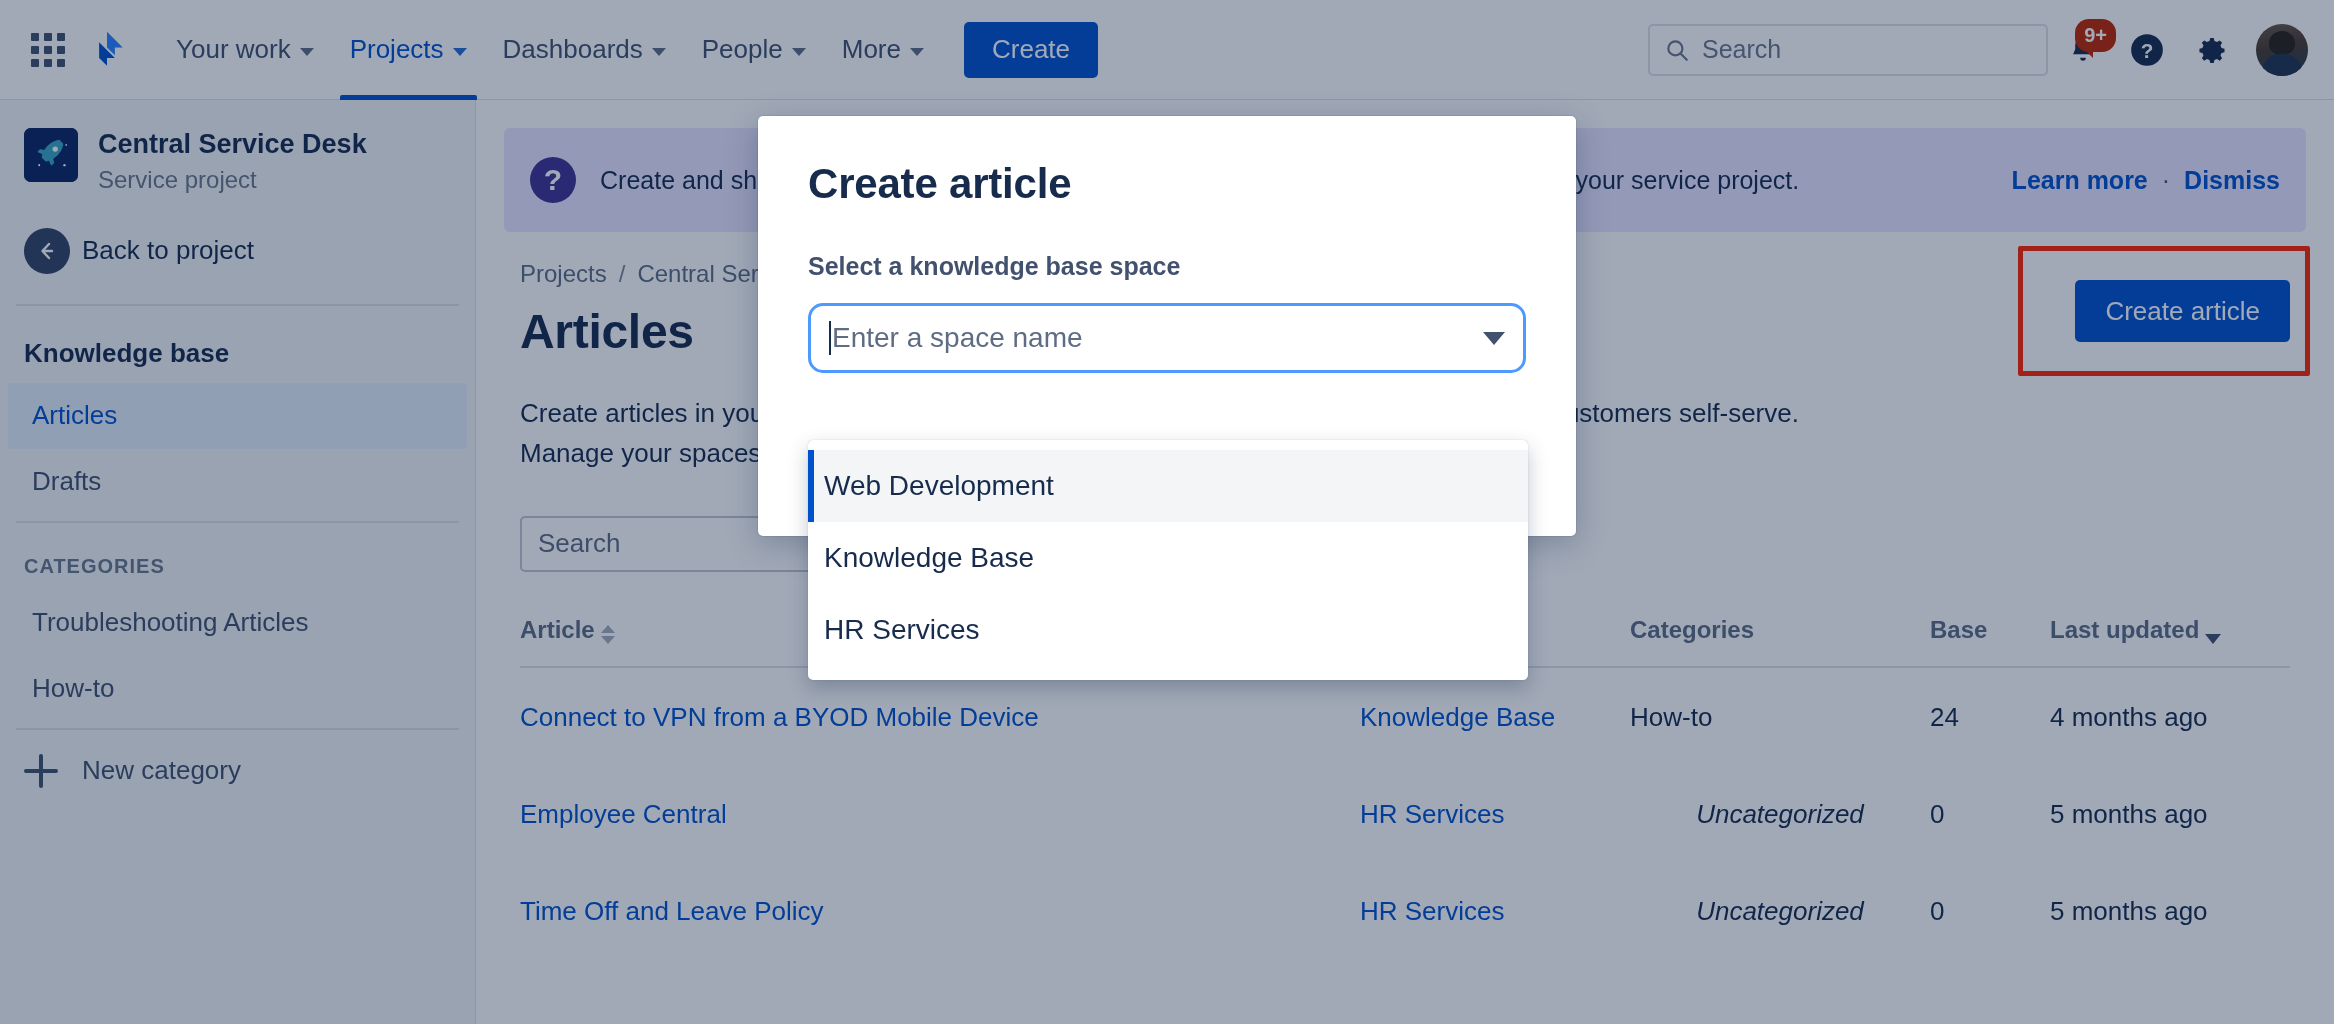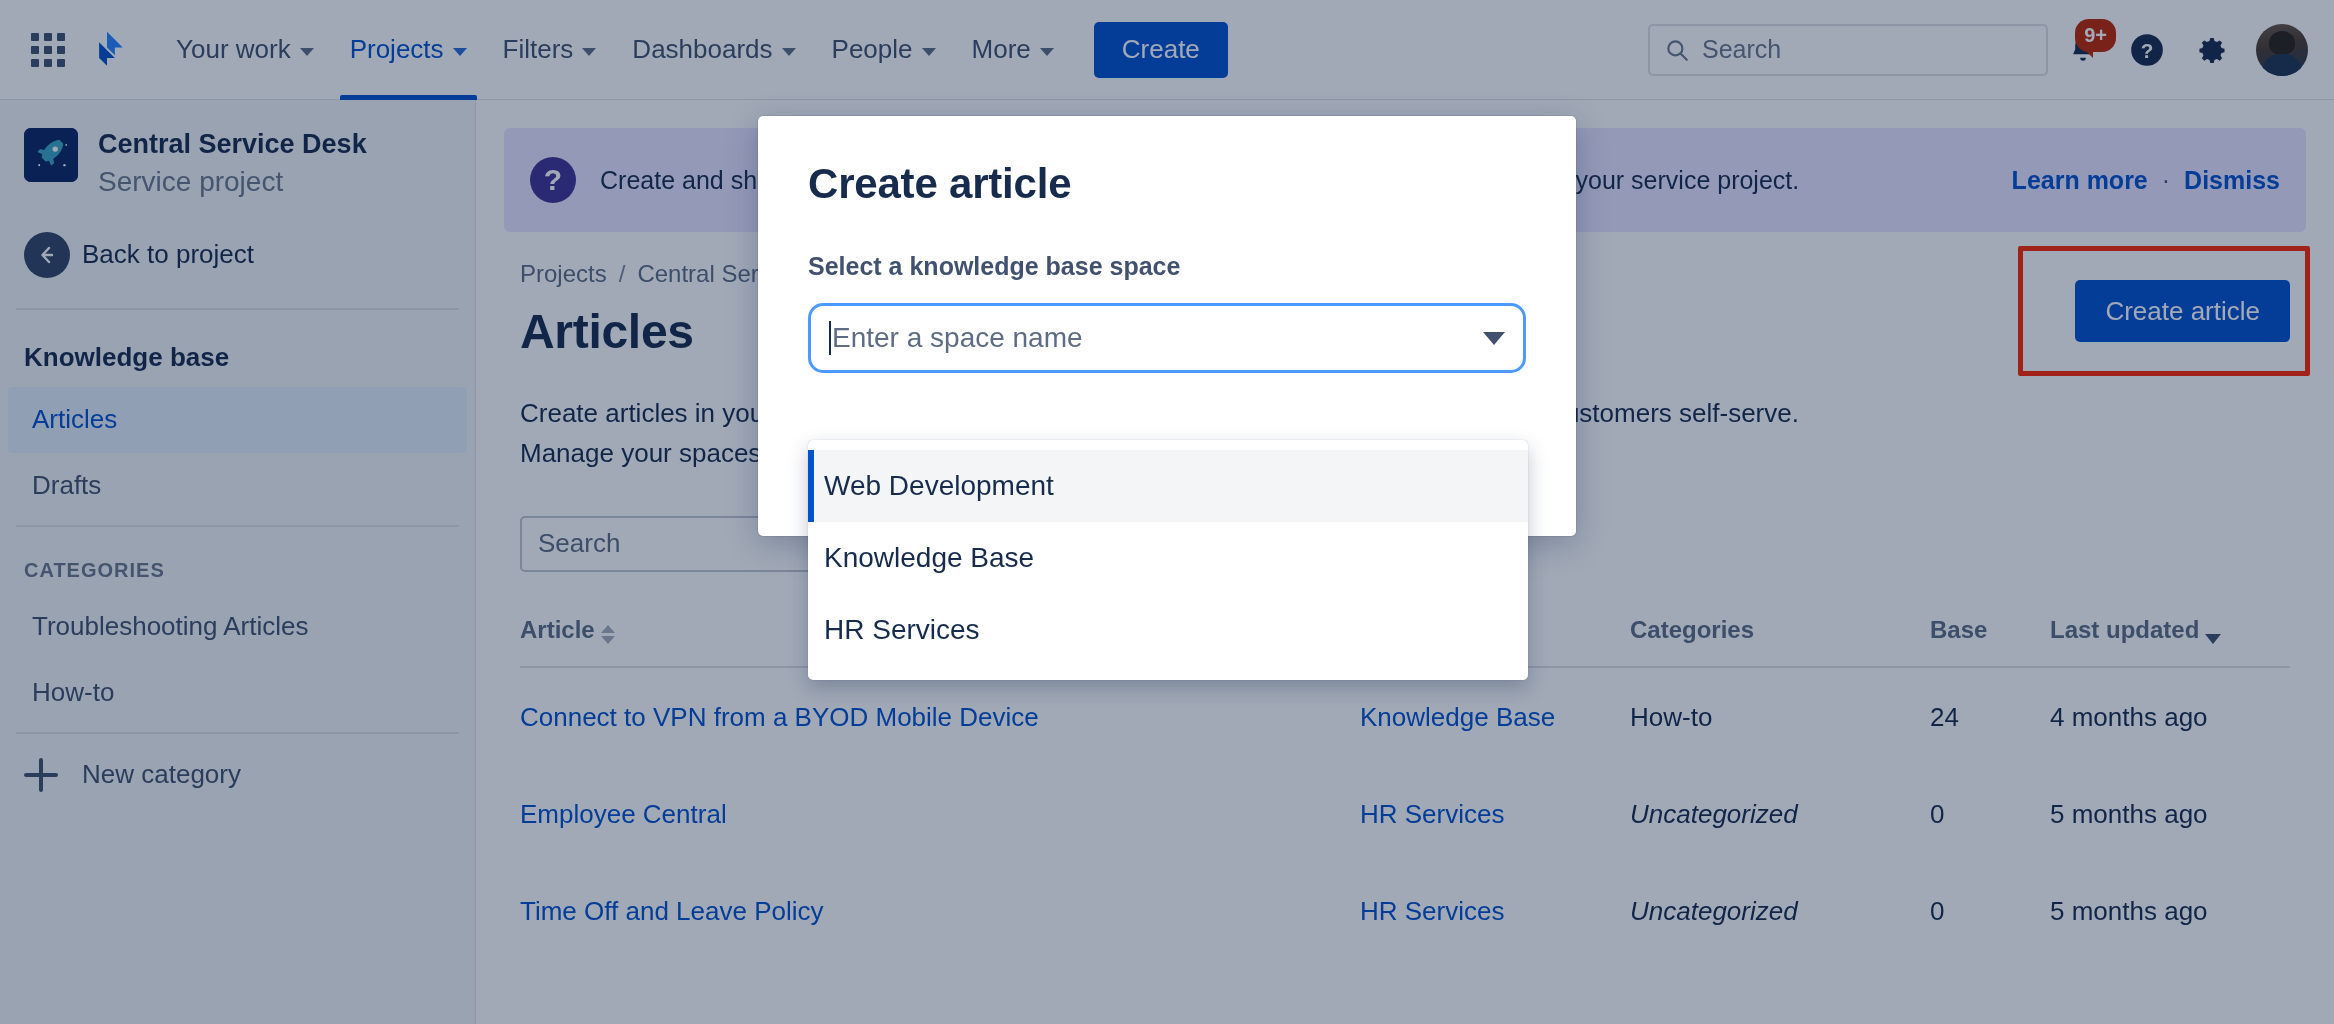--- a/index.html
+++ b/index.html
@@ -72,21 +72,21 @@
   .sidebar {
     position: absolute; top: 100px; left: 0; width: 476px; height: 924px;
     background: #f4f5f7; border-right: 1px solid #dfe1e6; z-index: 5; overflow: hidden;
   }
   .proj-head { display: flex; align-items: flex-start; gap: 20px; padding: 28px 24px 10px 24px; }
   .proj-icon {
     width: 54px; height: 54px; border-radius: 7px; flex: none;
     background: #0c2461; position: relative; overflow: hidden;
   }
   .proj-name { font-size: 27px; font-weight: 700; color: #172b4d; line-height: 1.25; }
-  .proj-type { font-size: 28px; color: #6b778c; margin-top: 4px; }
+  .proj-type { font-size: 24px; color: #6b778c; margin-top: 4px; }
 
   .back-row { display: flex; align-items: center; gap: 12px; padding: 24px 24px; cursor: pointer; }
   .back-circle { width: 46px; height: 46px; border-radius: 50%; background: #344563; display:flex; align-items:center; justify-content:center; flex:none; }
   .back-label { font-size: 26px; color: #172b4d; }
 
   .sb-divider { height: 2px; background: #dfe1e6; margin: 6px 16px; }
   .sb-section-title { font-size: 26px; font-weight: 700; color: #172b4d; padding: 26px 24px 14px 24px; }
   .sb-caption { font-size: 20px; font-weight: 700; letter-spacing: 1px; color: #6b778c; padding: 26px 24px 12px 24px; }
   .sb-item {
     display: flex; align-items: center; height: 66px; padding: 0 24px;
@@ -141,21 +141,21 @@
     gap: 16px; padding: 0 22px; font-size: 26px; color: #172b4d; cursor: pointer; font-weight: 500;
   }
 
   table.articles { width: calc(100% - 0px); border-collapse: collapse; margin-top: 44px; }
   table.articles th {
     text-align: left; font-size: 24px; font-weight: 700; color: #5e6c84;
     padding: 0 0 22px 0; border-bottom: 2px solid #dfe1e6; white-space: nowrap;
   }
   table.articles td { font-size: 26px; color: #172b4d; padding: 34px 0 32px 0; vertical-align: middle; }
   table.articles td.link a { color: #0052cc; text-decoration: none; cursor: pointer; }
-  td.italic { font-style: italic; }
+  td.italic { font-style: italic; text-align: center; }
   .th-inner { display: inline-flex; align-items: flex-end; gap: 6px; cursor: pointer; }
   .sort-both { display: inline-flex; flex-direction: column; gap: 3px; }
   .sort-both i { width: 0; height: 0; border-left: 7px solid transparent; border-right: 7px solid transparent; }
   .sort-both i.up { border-bottom: 8px solid #a5adba; }
   .sort-both i.down { border-top: 8px solid #a5adba; }
   .sort-desc { width: 0; height: 0; border-left: 8px solid transparent; border-right: 8px solid transparent; border-top: 10px solid #42526e; }
 
   .col-space { width: 270px; }
   .col-cat { width: 300px; }
   .col-views { width: 120px; }
@@ -217,24 +217,20 @@
       </svg>
     </div>
 
     <div class="nav-items">
       <div class="nav-item">
         <span>Your work</span>
         <span class="caret"></span>
       </div>
       <div class="nav-item active">
         <span>Projects</span>
-        <span class="caret"></span>
-      </div>
-      <div class="nav-item">
-        <span>Filters</span>
         <span class="caret"></span>
       </div>
       <div class="nav-item">
         <span>Dashboards</span>
         <span class="caret"></span>
       </div>
       <div class="nav-item">
         <span>People</span>
         <span class="caret"></span>
       </div>

